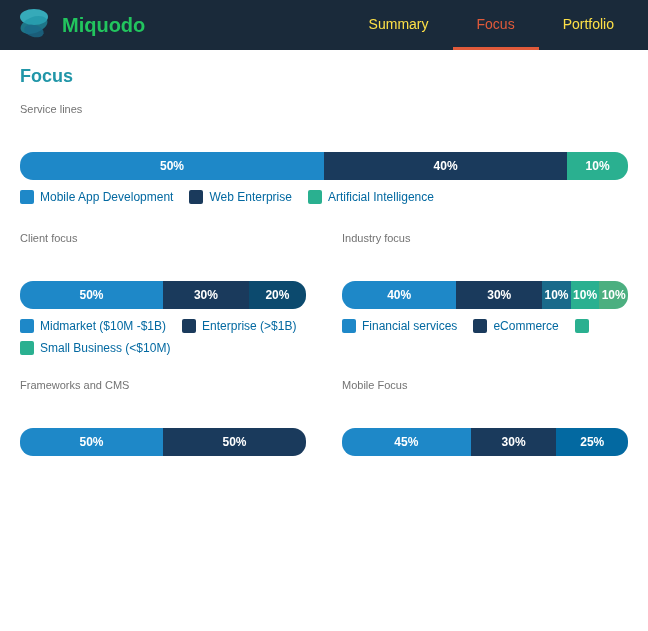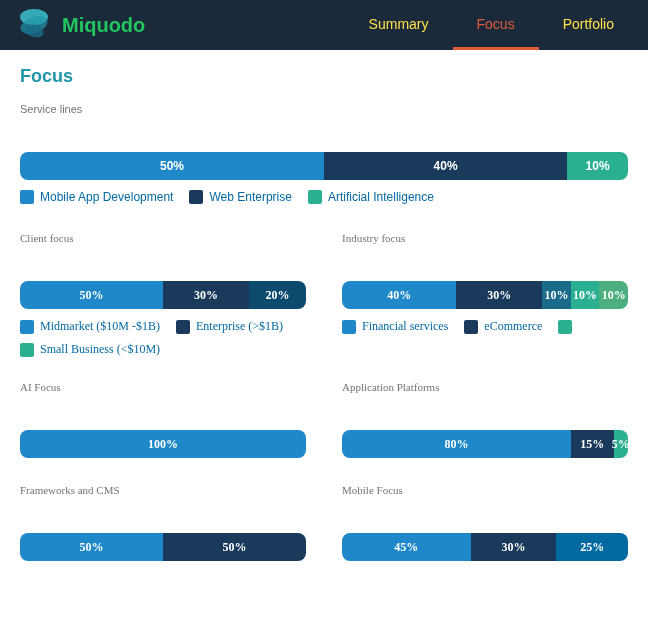--- a/index.html
+++ b/index.html
@@ -65,21 +65,21 @@
       color: #737373;
       font-size: 11px;
       margin-bottom: 8px;
     }
 
     
     .bar-chart {
       display: flex;
       height: 28px;
       width: 100%;
-      border-radius: 8px;
+      border-radius: 13px;
       overflow: hidden;
       margin-bottom: 10px;
       margin-top: 37px;
     }
     .bar-segment {
       display: flex;
       align-items: center;
       justify-content: center;
       color: #fff;
       font-size: 12px;
@@ -105,21 +105,20 @@
       height: 14px;
       border-radius: 2px;
       flex-shrink: 0;
     }
 
     
     .two-col {
       display: flex;
       gap: 36px;
       margin-bottom: 16px;
-      font-family: Liberation Serif, serif;
     }
     .col {
       flex: 1;
     }
 
     .section-block {
       margin-bottom: 20px;
     }
 
     
@@ -214,36 +213,20 @@
             <div class="legend-color" style="background-color: rgb(26, 58, 92);"></div>
             <span>eCommerce</span>
           </div>
           <div class="legend-item">
             <div class="legend-color" style="background-color: rgb(42, 176, 144);"></div>
           </div>
         </div>
     </div>
   </div>
 
-  <div class="two-col">
-    <div class="col">
-      <div class="section-title">AI Focus</div>
-      <div class="bar-chart" id="aiBar">
-          <div class="bar-segment" style="width: 100%; background-color: rgb(30, 136, 200);">100%</div>
-        </div>
-    </div>
-    <div class="col">
-      <div class="section-title">Application Platforms</div>
-      <div class="bar-chart" id="appBar">
-          <div class="bar-segment" style="width: 80%; background-color: rgb(30, 136, 200);">80%</div>
-          <div class="bar-segment" style="width: 15%; background-color: rgb(26, 58, 92);">15%</div>
-          <div class="bar-segment" style="width: 5%; background-color: rgb(42, 176, 144);">5%</div>
-        </div>
-    </div>
-  </div>
 
   <div class="two-col">
     <div class="col">
       <div class="section-title">Frameworks and CMS</div>
       <div class="bar-chart" id="frameworksBar">
           <div class="bar-segment" style="width: 50%; background-color: rgb(30, 136, 200);">50%</div>
           <div class="bar-segment" style="width: 50%; background-color: rgb(26, 58, 92);">50%</div>
         </div>
     </div>
     <div class="col">

